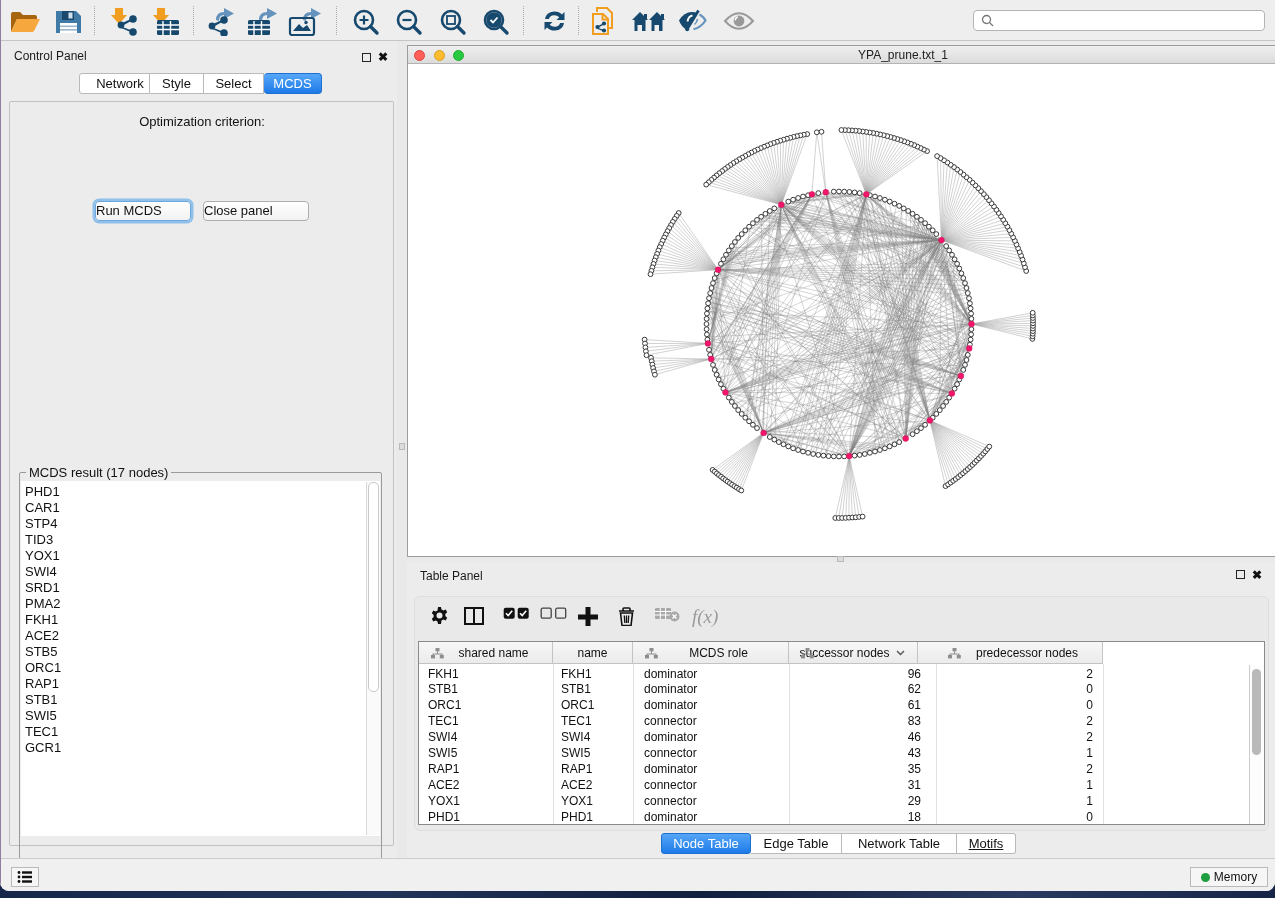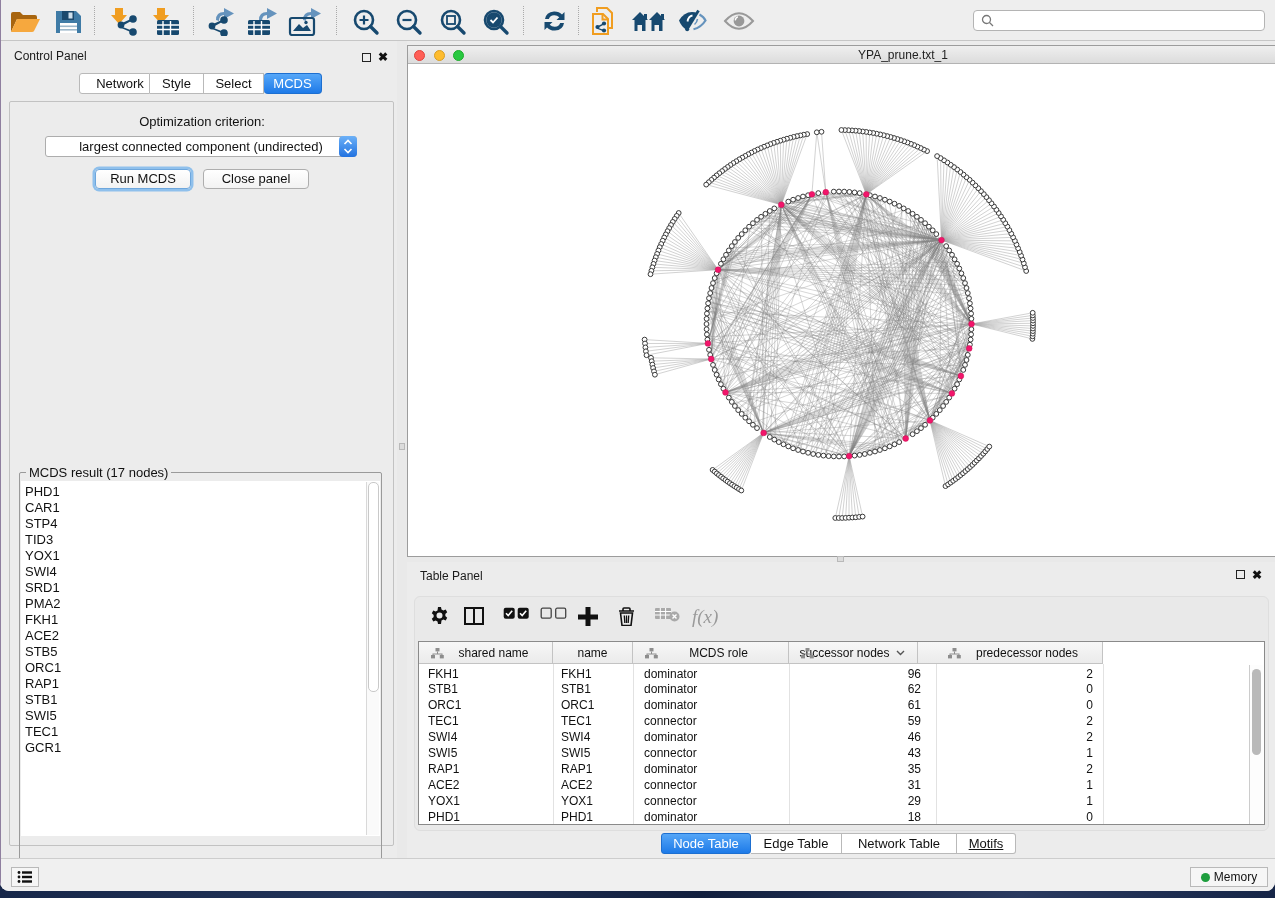--- a/index.html
+++ b/index.html
@@ -17,21 +17,21 @@
 .wbtn-sq { position:absolute; width:9px; height:9px; border:1.4px solid #222; }
 .wbtn-x { position:absolute; font-size:12px; font-weight:bold; color:#111; line-height:10px; }
 .tabs { position:absolute; left:78px; top:32px; height:21px; display:flex; font-size:13px; }
 .tab { background:#fff; border:1px solid #b9b9b9; border-left:none; color:#111; display:flex; align-items:center; justify-content:center; }
 .tab.first { border-left:1px solid #b9b9b9; border-radius:3px 0 0 3px;padding-left:11px; }
 .tab.sel { background:linear-gradient(#56a7f8,#1e7ae8); color:#fff; border-color:#1d6fd0; border-radius:4px; }
 .cp-box { position:absolute; left:8px; top:60px; width:385px; height:745px; background:#ececec; border:1px solid #c2c2c2; border-radius:2px; }
 .opt-label { position:absolute; left:0; top:73px; width:402px; text-align:center; font-size:13px; color:#111; }
 .combo { position:absolute; left:44px; top:95px; width:312px; height:21px; background:#fff; border:1px solid #adadad; border-radius:3px; font-size:13px; color:#111; line-height:20px; text-align:center; }
 .combo .step { position:absolute; right:-1px; top:-1px; width:18px; height:21px; border-radius:4px; background:linear-gradient(#6cb1f8,#2272e0); }
-.btn { position:absolute; height:20px; background:linear-gradient(#ffffff,#f2f2f2); border:1px solid #aeaeae; border-radius:4px; font-size:13px; color:#111; text-align:center; line-height:18px; }
+.btn { position:absolute; height:20px; background:linear-gradient(#ffffff,#f2f2f2); border:1px solid #aeaeae; border-radius:4px; font-size:13px; color:#111; line-height:18px;margin-top:32px; }
 .btn.focus { box-shadow:0 0 0 2.5px #8fc0ec; border-color:#6ea7dd; }
 .group { position:absolute; left:18px; top:431px; width:363px; height:422px; border:1px solid #9a9a9a; border-radius:2px; }
 .group-title { position:absolute; left:6px; top:-8px; background:#ececec; padding:0 3px; font-size:13px; color:#111; }
 .list { position:absolute; left:1px; top:8px; width:359px; height:355px; background:#fff; font-size:13px; color:#111; line-height:16px; padding:3px 0 0 4px; }
 .list .sb { position:absolute; right:1px; top:1px; width:13px; height:353px; background:#fafafa; border-left:1px solid #d9d9d9; }
 .list .sb .th { position:absolute; left:1px; top:0px; width:11px; height:210px; background:#ffffff; border:1px solid #c9c9c9; border-radius:5px; }
 
 .vdiv { position:absolute; left:397px; top:41px; width:10px; height:817px; background:#e9e9e9; }
 .vdiv .grip { position:absolute; left:2px; top:402px; width:6px; height:7px; background:#dcdcdc; border:1px solid #b9b9b9; }
 .hdiv { position:absolute; left:407px; top:557px; width:868px; height:5px; background:#e9e9e9; }
@@ -204,25 +204,20 @@
     <div class="wbtn-sq" style="left:361px;top:12px"></div>
     <div class="wbtn-x" style="left:377px;top:11px">✖</div>
     <div class="tabs">
       <div class="tab first" style="width:71px">Network</div>
       <div class="tab" style="width:54px">Style</div>
       <div class="tab" style="width:60px">Select</div>
       <div class="tab sel" style="width:58px">MCDS</div>
     </div>
     <div class="cp-box"></div>
     <div class="opt-label">Optimization criterion:</div>
-    <div class="combo">largest connected component (undirected)
-      <div class="step"><svg width="18" height="21" viewBox="0 0 18 21">
-            <path d="M5.5 8 L9 4.5 L12.5 8 M5.5 13 L9 16.5 L12.5 13" fill="none" stroke="#fff" stroke-width="1.6"></path>
-          </svg></div>
-    </div>
     <div class="btn focus" style="left:94px;top:128px;width:96px">Run MCDS</div>
     <div class="btn" style="left:202px;top:128px;width:106px">Close panel</div>
     <div class="group">
       <div class="group-title">MCDS result (17 nodes)</div>
       <div class="list">PHD1<br>CAR1<br>STP4<br>TID3<br>YOX1<br>SWI4<br>SRD1<br>PMA2<br>FKH1<br>ACE2<br>STB5<br>ORC1<br>RAP1<br>STB1<br>SWI5<br>TEC1<br>GCR1
         <div class="sb">
             <div class="th"></div>
           </div>
       </div>
     </div>
@@ -696,21 +691,21 @@
           <div class="num" style="left:370px;top:39.4px;width:132px">62</div>
           <div class="num" style="left:517px;top:39.4px;width:157px">0</div>
           <div class="row" style="left:9px;top:55.3px">ORC1</div>
           <div class="row" style="left:142px;top:55.3px">ORC1</div>
           <div class="row" style="left:225px;top:55.3px">dominator</div>
           <div class="num" style="left:370px;top:55.3px;width:132px">61</div>
           <div class="num" style="left:517px;top:55.3px;width:157px">0</div>
           <div class="row" style="left:9px;top:71.2px">TEC1</div>
           <div class="row" style="left:142px;top:71.2px">TEC1</div>
           <div class="row" style="left:225px;top:71.2px">connector</div>
-          <div class="num" style="left:370px;top:71.2px;width:132px">59</div>
+          <div class="num" style="left:370px;top:71.2px;width:132px">83</div>
           <div class="num" style="left:517px;top:71.2px;width:157px">2</div>
           <div class="row" style="left:9px;top:87.1px">SWI4</div>
           <div class="row" style="left:142px;top:87.1px">SWI4</div>
           <div class="row" style="left:225px;top:87.1px">dominator</div>
           <div class="num" style="left:370px;top:87.1px;width:132px">46</div>
           <div class="num" style="left:517px;top:87.1px;width:157px">2</div>
           <div class="row" style="left:9px;top:103.0px">SWI5</div>
           <div class="row" style="left:142px;top:103.0px">SWI5</div>
           <div class="row" style="left:225px;top:103.0px">connector</div>
           <div class="num" style="left:370px;top:103.0px;width:132px">43</div>

